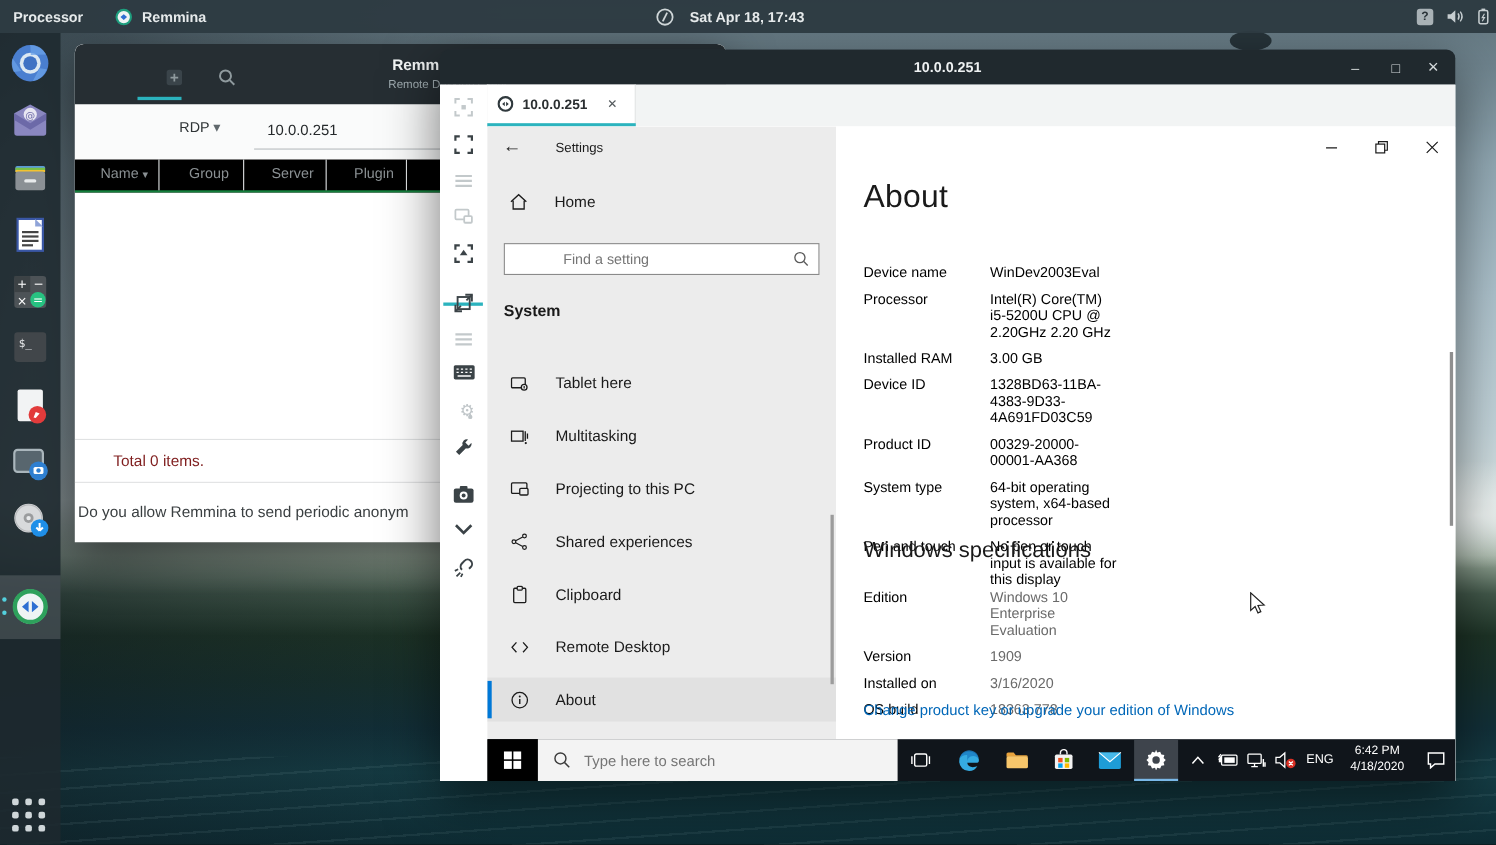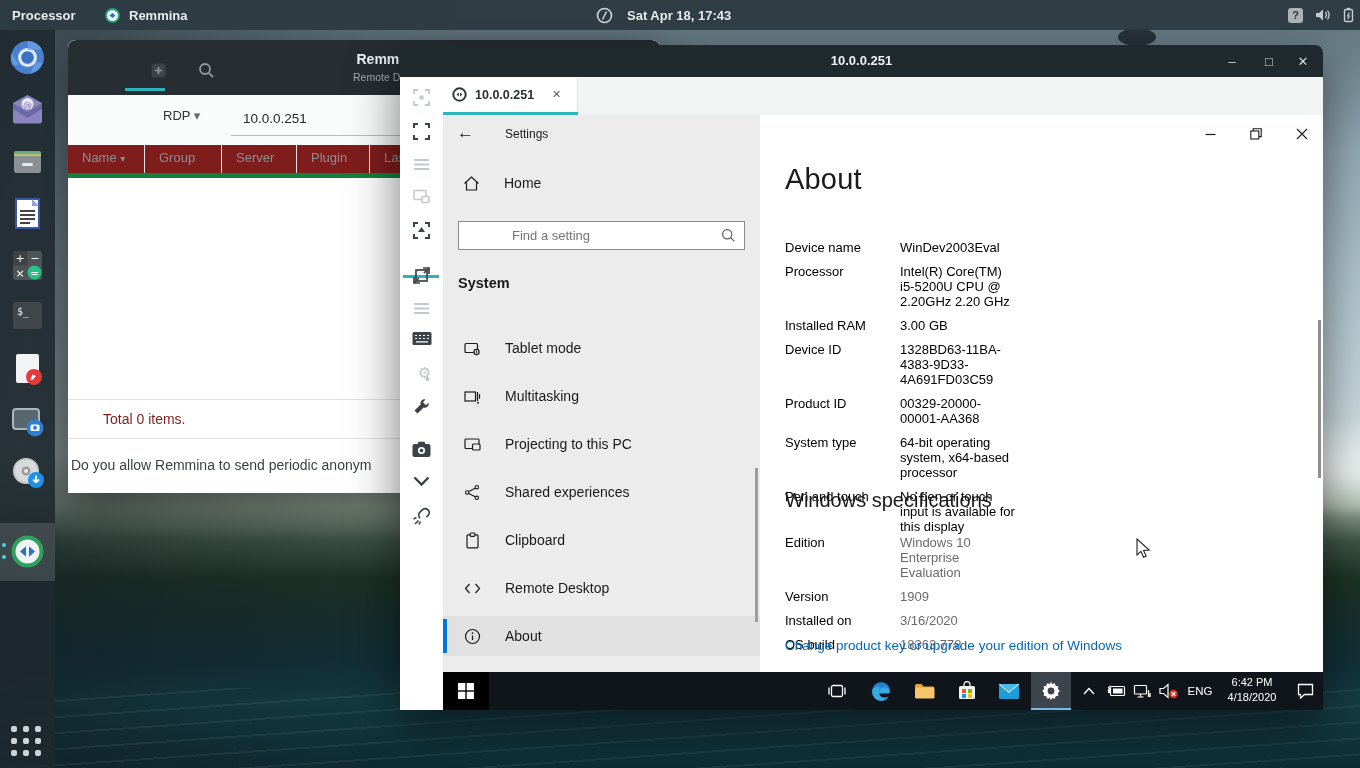--- a/index.html
+++ b/index.html
@@ -43,22 +43,22 @@
   .mgr-title{position:absolute;left:240px;top:11px;width:160px;text-align:center;color:#f2f5f5;
     font-size:14px;font-weight:bold;}
   .mgr-sub{position:absolute;left:285px;top:31px;color:#9fabb0;font-size:10.5px;white-space:nowrap;}
   .mgr-hicon{position:absolute;top:22px;color:#8f9a9e;}
   .mgr-hline{position:absolute;left:57px;top:48px;width:40px;height:3px;background:#2bb3be;}
   .mgr-tools{position:absolute;left:0;top:55px;right:0;height:50px;background:#fafbfb;}
   .mgr-combo{position:absolute;left:95px;top:13px;font-size:13px;color:#2f3436;}
   .mgr-entry{position:absolute;left:163px;top:6px;width:330px;height:34px;border:none;outline:none;
     border-bottom:1px solid #b7bcbe;background:transparent;font-size:13.5px;color:#25292b;padding:0 12px;
     font-family:inherit;}
-  .mgr-cols{position:absolute;left:0;top:105px;right:0;height:28px;background:#7f1d1d;border-bottom:5px solid #15803d;
-    display:flex;font-size:13px;color:#8a9093;}
+  .mgr-cols{position:absolute;left:0;top:105px;right:0;height:28px;background:#000000;border-bottom:2px solid #15803d;
+    display:flex;font-size:13px;color:#8a9093;text-align:center;}
   .mgr-col{border-right:1px solid #e2e4e5;padding:5px 0 0 14px;box-sizing:border-box;height:28px;}
   .mgr-status{position:absolute;left:0;top:359px;right:0;height:38px;border-top:1px solid #e0e2e3;
     border-bottom:1px solid #e0e2e3;font-size:14px;color:#7f1d1d;display:flex;align-items:center;padding-left:35px;}
   .mgr-consent{position:absolute;left:0;top:397px;right:0;bottom:0;display:flex;align-items:center;
     font-size:14px;color:#3a3f41;white-space:nowrap;overflow:hidden;padding-left:3px;}
 
   
   .rw{position:absolute;left:400px;top:45px;width:923px;height:665px;z-index:30;border-radius:8px 8px 0 0;
     box-shadow:0 16px 50px rgba(0,0,0,.55);}
   .rw-titlebar{position:absolute;left:0;top:0;right:0;height:32px;background:#20292e;border-radius:8px 8px 0 0;}
@@ -384,21 +384,21 @@
               </svg>
           </div>
           <div class="st-section">System</div>
 
           <div class="nav-row" style="top:213px;">
             <svg width="17" height="17" viewBox="0 0 17 17">
               <rect x="1" y="3.5" width="12.5" height="9" rx="1" stroke="#1b1b1b" stroke-width="1.2" fill="none"></rect>
               <circle cx="12.5" cy="12" r="2.6" fill="#ececec" stroke="#1b1b1b" stroke-width="1.2"></circle>
               <path d="M12.5 10.8v2.4" stroke="#1b1b1b" stroke-width="1.1"></path>
               </svg>
-            <span>Tablet mode</span>
+            <span>Tablet here</span>
           </div>
           <div class="nav-row" style="top:261px;">
             <svg width="17" height="17" viewBox="0 0 17 17">
               <rect x="1" y="4" width="10.5" height="9" stroke="#1b1b1b" stroke-width="1.2" fill="none"></rect>
               <path d="M13.5 4v9M15.5 6.2v4.6" stroke="#1b1b1b" stroke-width="1.2"></path>
               <circle cx="14" cy="14.8" r="1" fill="#1b1b1b"></circle>
               </svg>
             <span>Multitasking</span>
           </div>
           <div class="nav-row" style="top:309px;">
@@ -516,20 +516,27 @@
         <div class="st-scroll2"></div>
 
         <div class="wtb">
           <div class="wtb-start">
             <svg width="16" height="16" viewBox="0 0 16 16">
               <rect x="0" y="0" width="7.3" height="7.3" fill="#fff"></rect>
                 <rect x="8.7" y="0" width="7.3" height="7.3" fill="#fff"></rect>
               <rect x="0" y="8.7" width="7.3" height="7.3" fill="#fff"></rect>
                 <rect x="8.7" y="8.7" width="7.3" height="7.3" fill="#fff"></rect>
               </svg>
+          </div>
+          <div class="wtb-search">
+            <svg width="16" height="16" viewBox="0 0 16 16">
+              <circle cx="6.5" cy="6.5" r="5" fill="none" stroke="#3a3a3a" stroke-width="1.3"></circle>
+              <path d="M10.3 10.3l4.2 4.2" stroke="#3a3a3a" stroke-width="1.3"></path>
+              </svg>
+            <input placeholder="Type here to search" style="">
           </div>
           <div class="wtb-ico" style="left:375px;width:38px;">
             <svg width="18" height="16" viewBox="0 0 18 16">
               <rect x="3.5" y="2.5" width="11" height="11" rx="1.5" fill="none" stroke="#fff" stroke-width="1.3"></rect>
               <path d="M1 4.5v7M17 4.5v7" stroke="#fff" stroke-width="1.3"></path>
               </svg>
           </div>
           <div class="wtb-ico" style="left:418px;width:40px;">
             <svg width="22" height="22" viewBox="0 0 22 22">
               <path d="M2 12a9 9 0 0117.8-1.8c.4 2-.2 3.3-2.3 3.3H9.3c.3 2.6 2.5 4 5 4 1.6 0 3.1-.4 4.3-1.3-1.3 3-4.2 4.8-7.6 4.8A9 9 0 012 12z" fill="#35abe2"></path>

